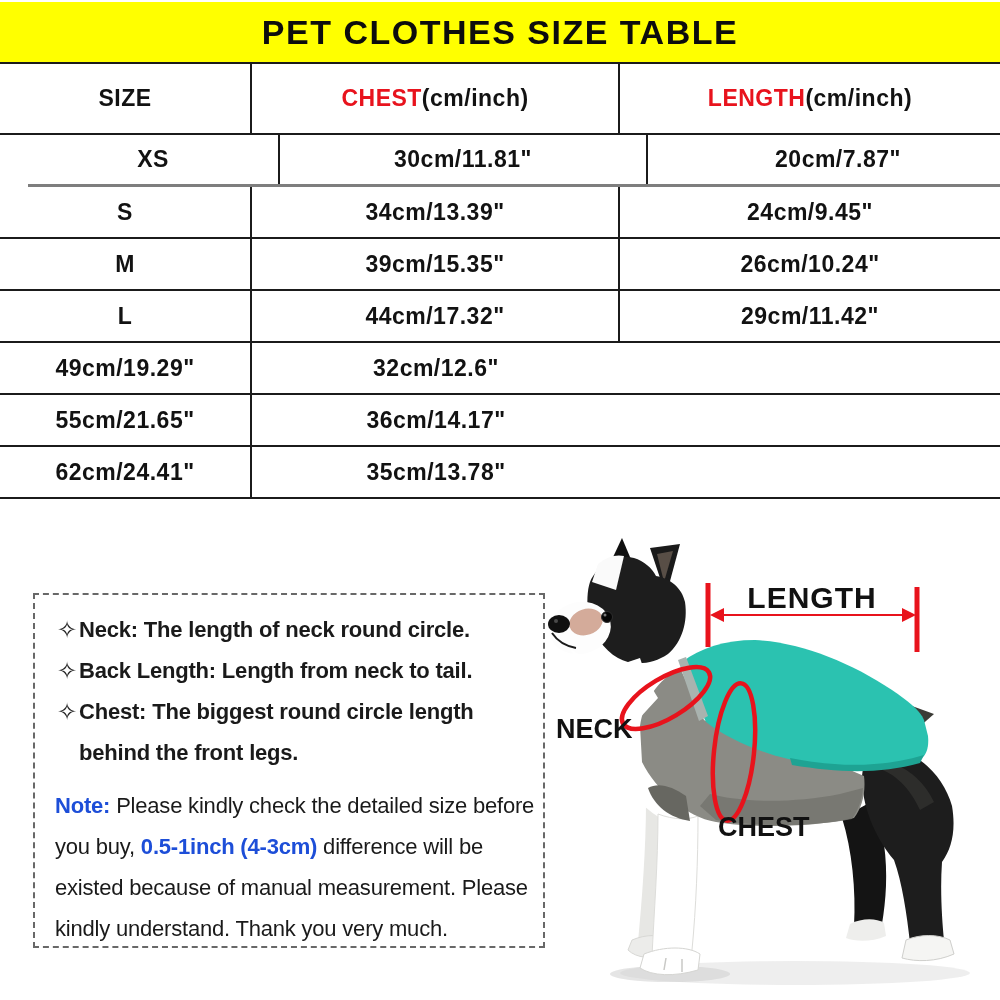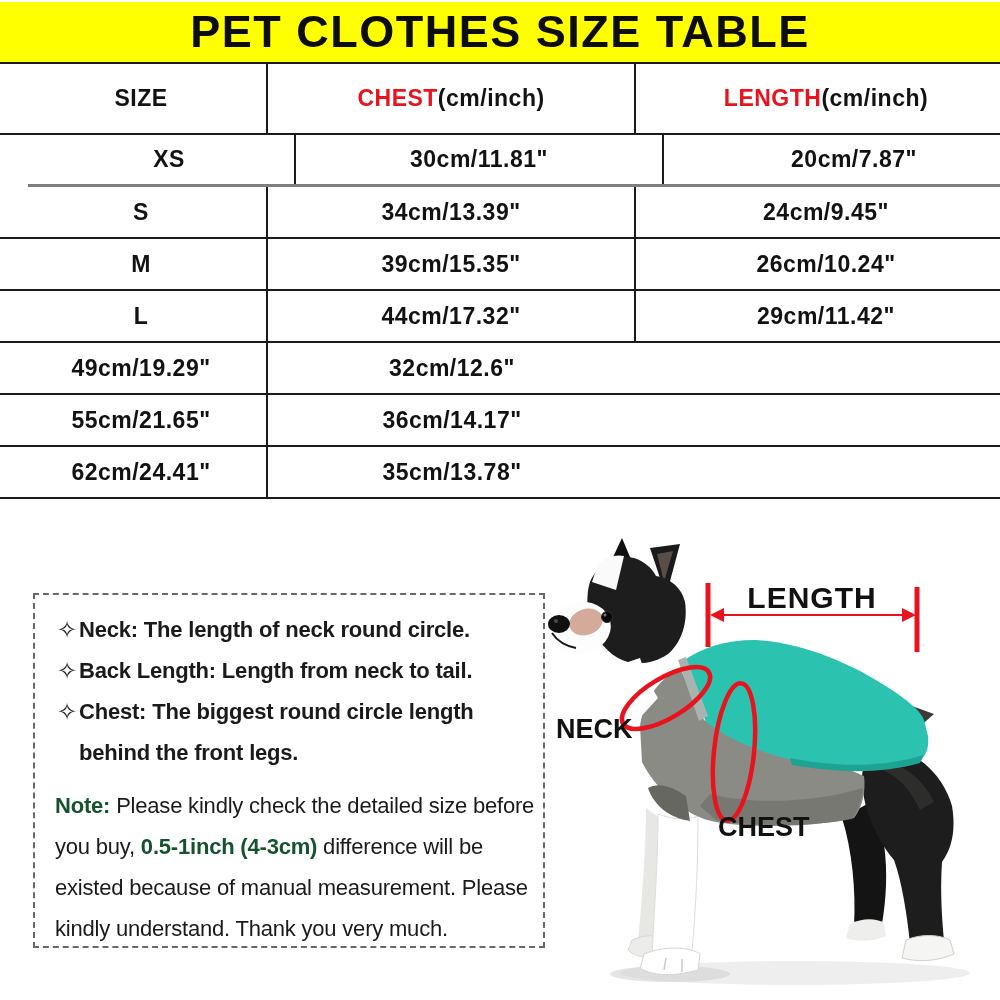--- a/index.html
+++ b/index.html
@@ -2,42 +2,42 @@
 <html><head>
 <meta charset="utf-8">
 <style>
   * { margin:0; padding:0; box-sizing:border-box; }
   body { background:#fff; font-family:"Liberation Sans", sans-serif; }
   .page { position:relative; width:1000px; height:1000px; background:#ffffff; overflow:hidden; }
 
   
   .banner { position:absolute; top:2px; left:0; width:1000px; height:60px; background:#ffff00;
             display:flex; align-items:center; justify-content:center; }
-  .banner h1 { font-size:45px; font-weight:bold; letter-spacing:1.5px; color:#0d0d0d; }
+  .banner h1 { font-size:34px; font-weight:bold; letter-spacing:1.5px; color:#0d0d0d; }
 
   
   .size-table { position:absolute; top:62px; left:0; width:1000px; border-top:2px solid #1b1b1b; }
-  .tr { display:grid; grid-template-columns:252px 368px 380px; height:52px; border-bottom:2px solid #1b1b1b;padding-left:16px; }
+  .tr { display:grid; grid-template-columns:252px 368px 380px; height:52px; border-bottom:2px solid #1b1b1b; }
   .tr.th { height:71px; }
   .tr.gray-b { border-bottom:3px solid #7e7e7e;margin-left:28px; }
   .td { display:flex; align-items:center; justify-content:center;
         font-weight:bold; font-size:23px; color:#121212; letter-spacing:.5px; }
   .td.c1, .td.c2 { border-right:2px solid #1b1b1b; }
   .red { color:#e8131d; }
 
   
   .notes-box { position:absolute; left:33px; top:593px; width:512px; height:355px;
                border:2px dashed #686868; padding:14px 6px 0 14px; }
   .bullets { list-style:none; }
   .bullets li { display:flex; font-size:22px; line-height:41px; color:#1a1a1a; }
   .bullet { flex:0 0 30px; text-align:left; padding-left:8px; font-size:24px; color:#222; }
   .bullets .txt { flex:1; letter-spacing:-0.2px;font-weight:bold; }
   .note { margin:12px 0 0 6px; width:492px; font-size:22px; line-height:41px;
           color:#1a1a1a; letter-spacing:-0.2px; }
-  .note .hl { color:#14532d; font-weight:bold; }
+  .note .hl { color:#1d4ed8; font-weight:bold; }
 
   
   .dog-figure { position:absolute; left:540px; top:530px; width:460px; height:470px; }
   .dog-figure svg { display:block; }
   .ann-label { font-family:"Liberation Sans", sans-serif; font-weight:bold; fill:#111; }
 </style>
 </head>
 <body>
 
 <div class="page">

